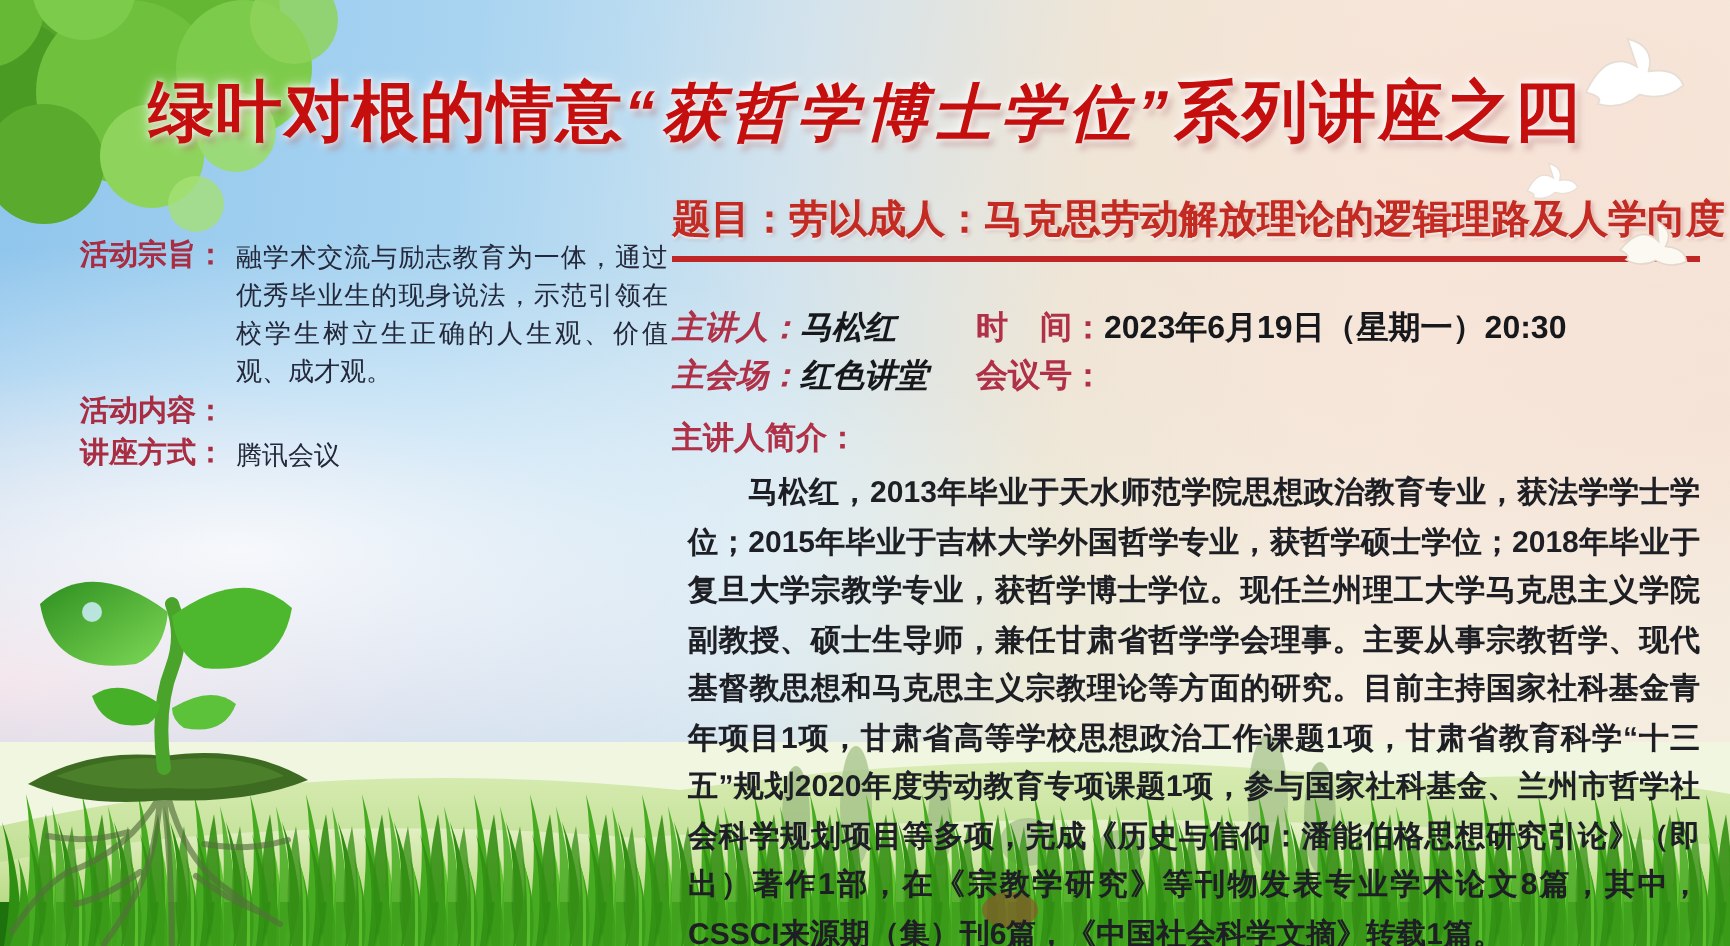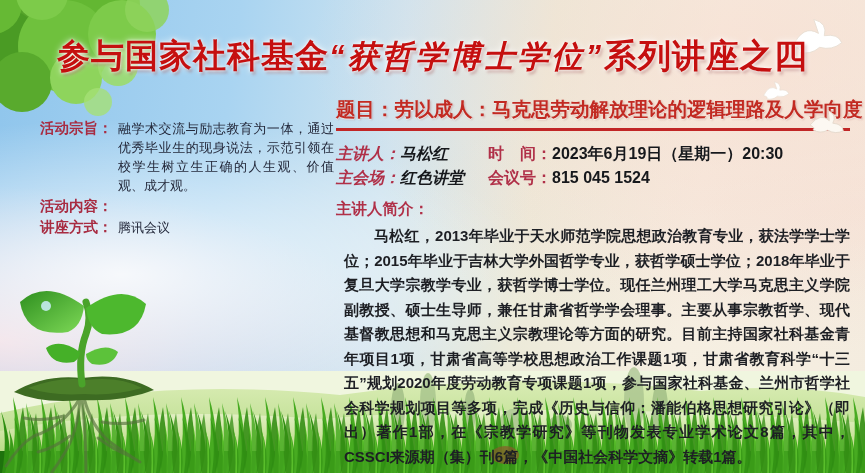--- a/index.html
+++ b/index.html
@@ -22,21 +22,21 @@
   }
   .main-title .quoted{font-style:italic;font-size:31px;letter-spacing:3px;}
   
   .left-panel{position:absolute;left:40px;top:119px;width:294px;z-index:20;}
   .lrow{display:flex;align-items:flex-start;margin-bottom:2px;}
   .lrow .lbl{flex:0 0 78px;color:#a82c42;font-weight:800;font-size:14.5px;line-height:19px;white-space:nowrap;}
   .lrow .txt{flex:1;color:#23283a;font-weight:400;font-size:13px;line-height:19px;text-align:justify;}
   
   .right-panel{position:absolute;left:336px;top:96px;width:514px;z-index:20;}
   .topic-line{
-    border-bottom:3px solid #c12626;padding-bottom:5px;margin-bottom:11px;
+    border-bottom:3px solid #c12626;padding-bottom:5px;margin-bottom:22px;
     font-size:19.5px;font-weight:900;white-space:nowrap;
     color:#c22a22;text-shadow:0 1px 1px rgba(255,255,255,0.7),1px 1px 2px rgba(140,30,30,0.3);
   }
   .info-row{display:flex;align-items:baseline;font-size:16px;font-weight:800;line-height:24px;}
   .info-row .rlbl{color:#b03048;white-space:nowrap;}
   .info-row .rval{color:#16181c;white-space:nowrap;}
   .info-row .col1{width:152px;display:flex;font-style:italic;}
   .bio-heading{color:#b03048;font-size:15.5px;font-weight:800;margin-top:8px;line-height:22px;}
   .bio{
     margin:4px 0 0 8px;color:#1d1f24;font-size:15px;font-weight:700;line-height:24.5px;
@@ -157,21 +157,21 @@
     <path d="M90 30 Q52 2 26 26 Q32 62 74 56 Q88 50 90 30 Z" fill="url(#leafg)"></path>
     <path d="M92 32 Q128 6 152 28 Q146 62 108 58 Q94 52 92 32 Z" fill="#4db82e"></path>
 
     <path d="M86 76 Q66 62 52 72 Q58 90 80 86 Q86 82 86 76 Z" fill="#45b028"></path>
     <path d="M92 78 Q112 66 124 76 Q118 92 98 88 Q92 84 92 78 Z" fill="#5cc23a"></path>
 
     <circle cx="52" cy="30" r="5" fill="#cdeefc" opacity="0.85"></circle>
   </svg>
 
   <div class="main-title">
-    <span>参与国家社科基金</span><span class="quoted">“获哲学博士学位”</span><span>系列讲座之四</span>
+    <span>绿叶对根的情意</span><span class="quoted">“获哲学博士学位”</span><span>系列讲座之四</span>
   </div>
 
   <div class="left-panel">
     <div class="lrow">
       <span class="lbl">活动宗旨：</span>
       <span class="txt">融学术交流与励志教育为一体，通过优秀毕业生的现身说法，示范引领在校学生树立生正确的人生观、价值观、成才观。</span>
     </div>
     <div class="lrow">
       <span class="lbl">活动内容：</span>
     </div>
@@ -192,19 +192,18 @@
       </span>
       <span class="rlbl">时　间：</span>
       <span class="rval">2023年6月19日（星期一）20:30</span>
     </div>
     <div class="info-row">
       <span class="col1">
         <span class="rlbl">主会场：</span>
         <span class="rval">红色讲堂</span>
       </span>
       <span class="rlbl">会议号：</span>
-      <span class="rval">815 045 1524</span>
     </div>
     <div class="bio-heading">主讲人简介：</div>
     <p class="bio">马松红，2013年毕业于天水师范学院思想政治教育专业，获法学学士学位；2015年毕业于吉林大学外国哲学专业，获哲学硕士学位；2018年毕业于复旦大学宗教学专业，获哲学博士学位。现任兰州理工大学马克思主义学院副教授、硕士生导师，兼任甘肃省哲学学会理事。主要从事宗教哲学、现代基督教思想和马克思主义宗教理论等方面的研究。目前主持国家社科基金青年项目1项，甘肃省高等学校思想政治工作课题1项，甘肃省教育科学“十三五”规划2020年度劳动教育专项课题1项，参与国家社科基金、兰州市哲学社会科学规划项目等多项，完成《历史与信仰：潘能伯格思想研究引论》（即出）著作1部，在《宗教学研究》等刊物发表专业学术论文8篇，其中，CSSCI来源期（集）刊6篇，《中国社会科学文摘》转载1篇。</p>
   </div>
 
 </div>
 
 </body></html>

